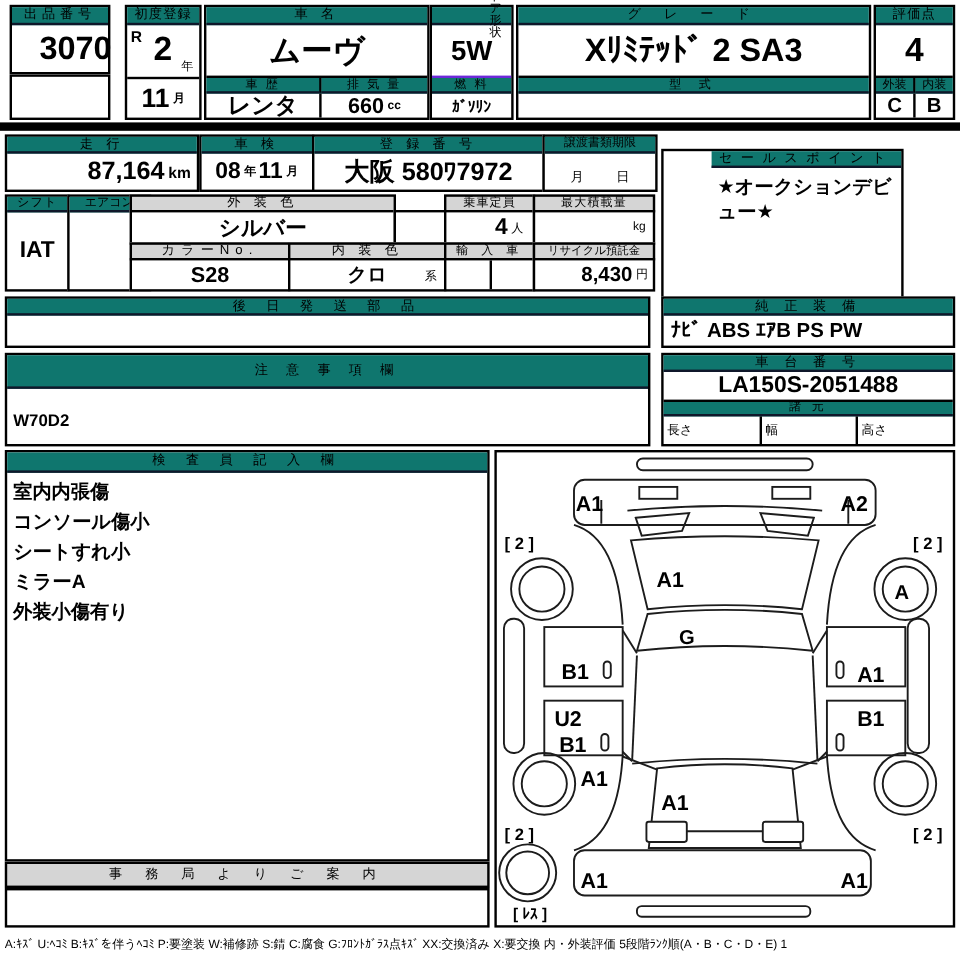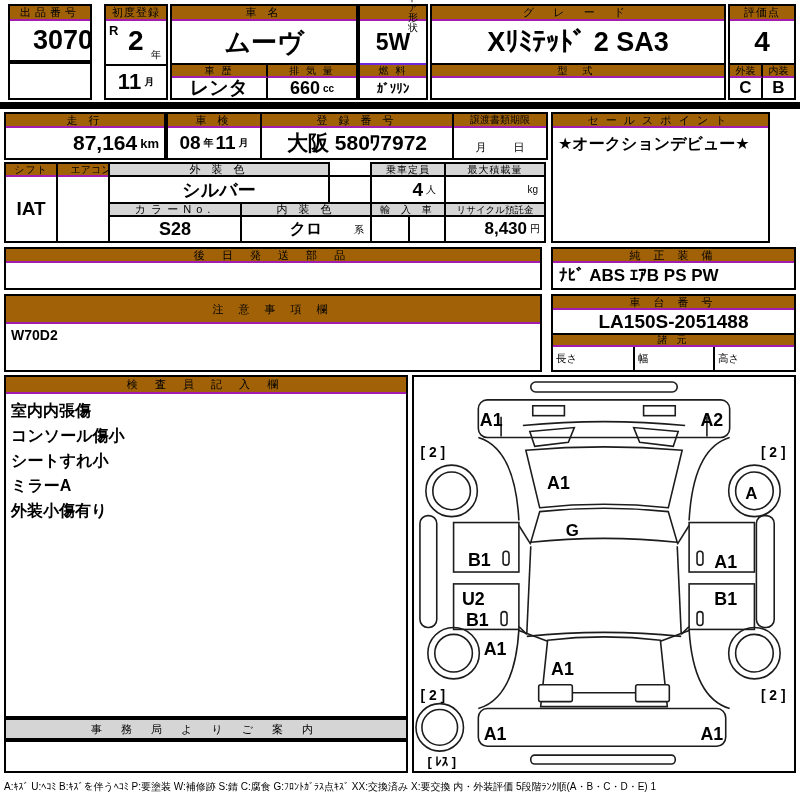--- a/index.html
+++ b/index.html
@@ -1,20 +1,20 @@
 <!DOCTYPE html>
 <html><head>
 <meta charset="utf-8">
 <style>
   html,body{margin:0;padding:0;}
   body{width:800px;height:800px;position:relative;background:#fff;color:#000;
        font-family:"Liberation Sans","DejaVu Sans",sans-serif;overflow:hidden;}
   .abs{position:absolute;box-sizing:border-box;}
   .box{border:2px solid #000;background:#fff;position:absolute;box-sizing:border-box;}
-  .hdr{background:#a16207;border-bottom:2px solid #a21caf;display:flex;align-items:center;
+  .hdr{background:#0f766e;border-bottom:2px solid #0f172a;display:flex;align-items:center;
        justify-content:center;font-size:11px;letter-spacing:4px;line-height:1;box-sizing:border-box;}
   .hdrbox{background:#d5d5d5;border:2px solid #000;display:flex;align-items:center;
        justify-content:center;font-size:11px;letter-spacing:4px;line-height:1;position:absolute;box-sizing:border-box;}
   .val{display:flex;align-items:center;justify-content:center;font-weight:bold;box-sizing:border-box;}
   .unit{font-size:10px;font-weight:bold;margin-left:3px;}
   .blackbar{background:#000;position:absolute;}
   svg text{font-family:"Liberation Sans","DejaVu Sans",sans-serif;font-weight:bold;fill:#000;}
   .ln{fill:none;stroke:#1c1c1c;stroke-width:1.6;}
   .lnf{fill:#fff;stroke:#1c1c1c;stroke-width:1.6;}
 </style>
@@ -104,21 +104,21 @@
   <div class="hdr" style="height:14px;">登 録 番 号</div>
   <div class="val" style="height:30px;font-size:21px;">大阪 580ﾜ7972</div>
 </div>
 <div class="box" style="left:452px;top:112px;width:96px;height:48px;">
   <div class="hdr" style="height:14px;font-size:10px;letter-spacing:0;">譲渡書類期限</div>
   <div style="display:flex;height:30px;align-items:flex-end;justify-content:space-around;padding:0 8px 3px 8px;font-size:11px;box-sizing:border-box;">
     <span>月</span>
     <span>日</span>
   </div>
 </div>
-<div class="box" style="left:551px;top:112px;width:219px;height:131px;">
+<div class="box" style="left:551px;top:124px;width:202px;height:131px;padding-left:40px;">
   <div class="hdr" style="height:14px;letter-spacing:7px;">セールスポイント</div>
   <div style="padding:6px 5px;font-size:16px;font-weight:bold;">★オークションデビュー★</div>
 </div>
 
 <div class="box" style="left:4px;top:162px;width:54px;height:81px;">
   <div class="hdr" style="height:13px;font-size:10px;letter-spacing:1px;">シフト</div>
   <div class="val" style="height:64px;font-size:19px;">IAT</div>
 </div>
 <div class="box" style="left:56px;top:162px;width:70px;height:81px;">
   <div class="hdr" style="height:13px;font-size:10px;letter-spacing:0;">エアコン</div>
@@ -161,21 +161,21 @@
   <div class="hdr" style="height:14px;letter-spacing:7px;">後 日 発 送 部 品</div>
   <div style="height:25px;"></div>
 </div>
 <div class="box" style="left:551px;top:247px;width:245px;height:43px;">
   <div class="hdr" style="height:14px;letter-spacing:5px;">純 正 装 備</div>
   <div class="val" style="height:25px;font-size:17px;justify-content:flex-start;padding-left:6px;">ﾅﾋﾞ ABS ｴｱB PS PW</div>
 </div>
 
 <div class="box" style="left:4px;top:294px;width:538px;height:78px;">
   <div class="hdr" style="height:28px;letter-spacing:6px;">注 意 事 項 欄</div>
-  <div style="padding:3px 5px;font-size:14px;font-weight:bold;">W70D2</div>
+  <div style="padding:18px 5px;font-size:14px;font-weight:bold;">W70D2</div>
 </div>
 <div class="box" style="left:551px;top:294px;width:245px;height:78px;">
   <div class="hdr" style="height:14px;letter-spacing:5px;">車 台 番 号</div>
   <div class="val" style="height:25px;font-size:19px;border-bottom:2px solid #000;">LA150S-2051488</div>
   <div class="hdr" style="height:12px;font-size:10px;letter-spacing:3px;">諸 元</div>
   <div style="display:flex;height:23px;font-size:10.5px;">
     <div style="width:82px;border-right:2px solid #000;display:flex;align-items:center;padding-left:3px;box-sizing:border-box;">長さ</div>
     <div style="width:80px;border-right:2px solid #000;display:flex;align-items:center;padding-left:3px;box-sizing:border-box;">幅</div>
     <div style="flex:1;display:flex;align-items:center;padding-left:3px;">高さ</div>
   </div>

